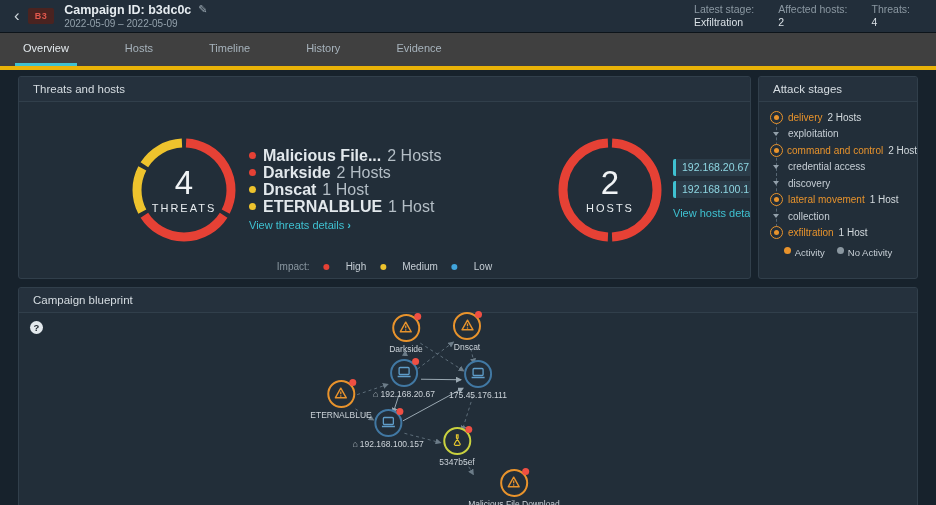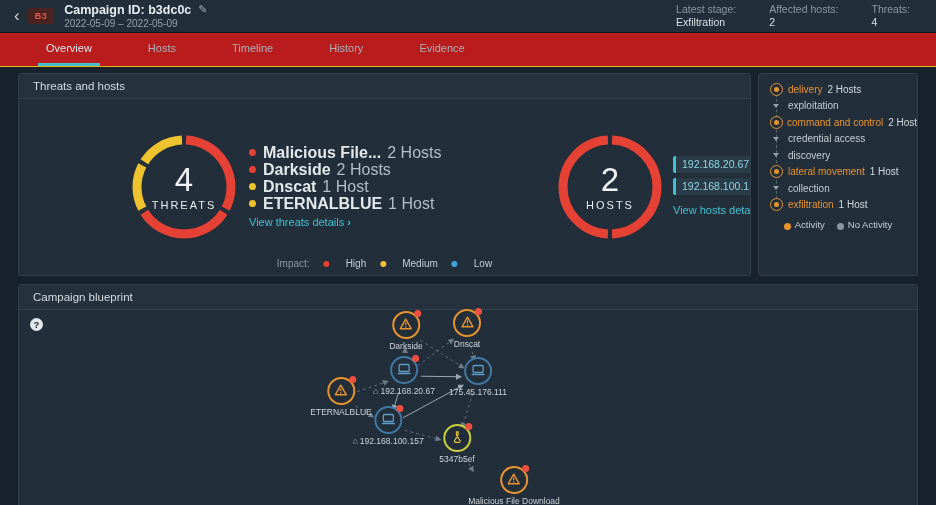--- a/index.html
+++ b/index.html
@@ -11,32 +11,32 @@
           padding:0 8px 0 12px;border-bottom:1px solid #0d141a;}
   .back{color:#cfd6db;font-size:17px;line-height:1;cursor:pointer;padding:0 6px 2px 2px;}
   .badge{background:#4a2320;color:#e0574c;font-size:9px;font-weight:bold;
          padding:3px 7px;border-radius:2px;margin:0 10px 0 2px;letter-spacing:.5px;}
   .title-block{display:flex;flex-direction:column;line-height:1.15;}
   .title-row{display:flex;align-items:center;gap:7px;}
   .page-title{color:#e6ecf0;font-size:12.5px;font-weight:bold;}
   .pencil{color:#9aa7b0;font-size:11px;cursor:pointer;}
   .date-range{color:#93a1ab;font-size:10px;margin-top:1px;}
   .topbar-spacer{flex:1;}
-  .stats{display:flex;gap:33px;margin-right:18px;}
+  .stats{display:flex;gap:24px;margin-right:18px;}
   .stat{display:flex;flex-direction:column;line-height:1.25;}
   .stat-label{color:#8b98a2;font-size:10.5px;}
   .stat-value{color:#d9e0e5;font-size:10.5px;}
   .state-btn{background:transparent;border:1px solid #3fc1d1;color:#4fc3d1;
              font-size:10.5px;padding:4px 10px;border-radius:2px;cursor:pointer;
              display:flex;align-items:center;gap:6px;margin-right:4px;
              font-family:"Liberation Sans",sans-serif;}
   .caret{font-size:8px;line-height:1;}
   
-  .tabbar{height:33px;background:#b91c1c;display:flex;align-items:stretch;
-          padding-left:38px;border-bottom:1px solid #eab308;}
+  .tabbar{height:33px;background:#404040;display:flex;align-items:stretch;
+          padding-left:15px;border-bottom:4px solid #eab308;}
   .tab{display:flex;align-items:center;padding:0 8px;margin-right:40px;
        font-size:11px;color:#a7b3bc;cursor:pointer;border-bottom:3px solid transparent;}
   .tab.active{color:#e2e8ec;border-bottom-color:#3fc1d1;}
   
   .content{padding:6px 18px 0 18px;}
   .panel{background:#222e39;border:1px solid #313f4b;border-radius:3px;overflow:hidden;}
   .panel-head{height:24px;display:flex;align-items:center;padding:0 14px;
               font-size:11.5px;color:#d6dde2;border-bottom:1px solid #313f4b;
               background:#25313d;}
   .row1{display:flex;gap:7px;height:203px;}
@@ -83,21 +83,21 @@
          background:#222e39;display:flex;align-items:center;justify-content:center;
          margin-left:1px;}
   .m-dot{width:5px;height:5px;border-radius:50%;background:#e8932c;}
   .m-in{width:0;height:0;border-left:3.5px solid transparent;border-right:3.5px solid transparent;
         border-top:4.5px solid #93a0aa;margin-left:4px;background:none;}
   .sname{font-size:10px;color:#c6ced5;margin-left:4px;white-space:nowrap;}
   .stage.active .sname{color:#e8932c;}
   .scount{font-size:10px;color:#d3dade;margin-left:5px;white-space:nowrap;}
   .sleg{display:flex;justify-content:center;gap:12px;margin-top:6px;
         font-size:9.5px;color:#c6ced5;}
-  .sleg-item{display:flex;align-items:flex-end;gap:4px;}
+  .sleg-item{display:flex;align-items:flex-start;gap:4px;}
   .sleg-dot{width:7px;height:7px;border-radius:50%;}
   
   .row2{margin-top:8px;}
   .bp-body{position:relative;height:200px;}
   .help{position:absolute;left:11px;top:8px;width:13px;height:13px;border-radius:50%;
         background:#e3e9ed;color:#1b242c;font-size:9.5px;font-weight:bold;
         display:flex;align-items:center;justify-content:center;cursor:pointer;z-index:3;}
   .graph-edges{position:absolute;left:0;top:0;z-index:1;}
   .graph-edges line.dashed{stroke:#5d6d79;stroke-width:1;stroke-dasharray:3 3;}
   .graph-edges line.solid{stroke:#9aa8b2;stroke-width:1;}
@@ -246,20 +246,21 @@
                 <span class="imp-item">
     <span class="imp-dot" style="background: rgb(65, 165, 220);"></span>
     <span>Low</span>
   </span>
               </span>
           </div>
         </div>
       </div>
 
       <div class="panel stages-panel">
+        <div class="panel-head">Attack stages</div>
         <div class="stages-body">
           <div class="stages-list" id="stages-list">
               <div class="stage active">
     <span class="marker">
       <span class="m-act">
                     <span class="m-dot"></span>
                   </span>
 
     </span>
     <span class="sname">delivery</span>

